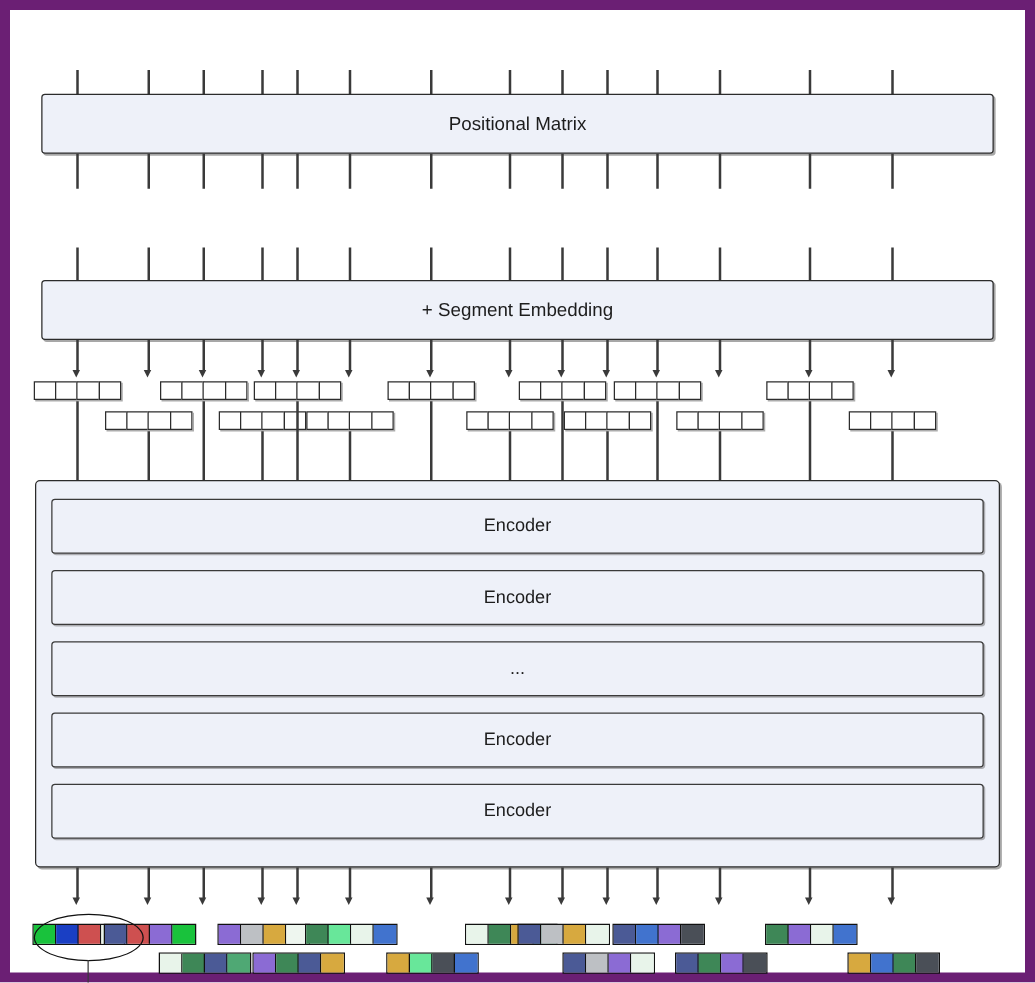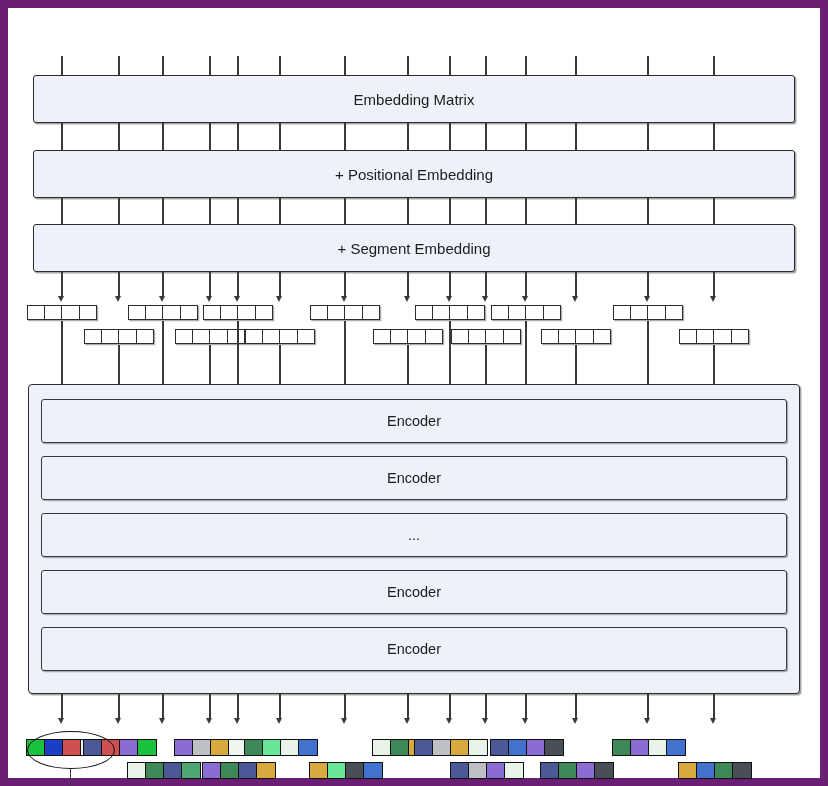--- a/index.html
+++ b/index.html
@@ -107,43 +107,40 @@
         <div class="abs tick" style="left: 399.3px; top: 48px; height: 20px;"></div>
         <div class="abs tick" style="left: 441.3px; top: 48px; height: 20px;"></div>
         <div class="abs tick" style="left: 477.3px; top: 48px; height: 20px;"></div>
         <div class="abs tick" style="left: 517.3px; top: 48px; height: 20px;"></div>
         <div class="abs tick" style="left: 567.3px; top: 48px; height: 20px;"></div>
         <div class="abs tick" style="left: 639.3px; top: 48px; height: 20px;"></div>
         <div class="abs tick" style="left: 705.3px; top: 48px; height: 20px;"></div>
       </div>
 
     <div class="abs stage" id="stage-0" style="left:25px;top:67px;width:762px;height:48px;">
-      <span>Embedding Matrix</span>
+      <span>Positional Matrix</span>
     </div>
 
     <div id="ticks-s1">
         <div class="abs tick" style="left: 53.3px; top: 115px; height: 28px;"></div>
         <div class="abs tick" style="left: 110.3px; top: 115px; height: 28px;"></div>
         <div class="abs tick" style="left: 154.3px; top: 115px; height: 28px;"></div>
         <div class="abs tick" style="left: 201.3px; top: 115px; height: 28px;"></div>
         <div class="abs tick" style="left: 229.3px; top: 115px; height: 28px;"></div>
         <div class="abs tick" style="left: 271.3px; top: 115px; height: 28px;"></div>
         <div class="abs tick" style="left: 336.3px; top: 115px; height: 28px;"></div>
         <div class="abs tick" style="left: 399.3px; top: 115px; height: 28px;"></div>
         <div class="abs tick" style="left: 441.3px; top: 115px; height: 28px;"></div>
         <div class="abs tick" style="left: 477.3px; top: 115px; height: 28px;"></div>
         <div class="abs tick" style="left: 517.3px; top: 115px; height: 28px;"></div>
         <div class="abs tick" style="left: 567.3px; top: 115px; height: 28px;"></div>
         <div class="abs tick" style="left: 639.3px; top: 115px; height: 28px;"></div>
         <div class="abs tick" style="left: 705.3px; top: 115px; height: 28px;"></div>
       </div>
 
-    <div class="abs stage" id="stage-1" style="left:25px;top:142px;width:762px;height:48px;">
-      <span>+ Positional Embedding</span>
-    </div>
 
     <div id="ticks-s2">
         <div class="abs tick" style="left: 53.3px; top: 190px; height: 27px;"></div>
         <div class="abs tick" style="left: 110.3px; top: 190px; height: 27px;"></div>
         <div class="abs tick" style="left: 154.3px; top: 190px; height: 27px;"></div>
         <div class="abs tick" style="left: 201.3px; top: 190px; height: 27px;"></div>
         <div class="abs tick" style="left: 229.3px; top: 190px; height: 27px;"></div>
         <div class="abs tick" style="left: 271.3px; top: 190px; height: 27px;"></div>
         <div class="abs tick" style="left: 336.3px; top: 190px; height: 27px;"></div>
         <div class="abs tick" style="left: 399.3px; top: 190px; height: 27px;"></div>

